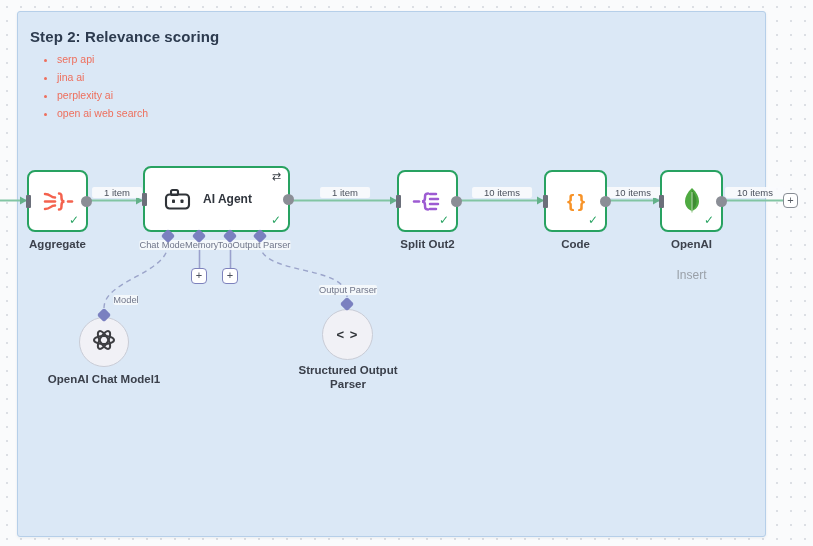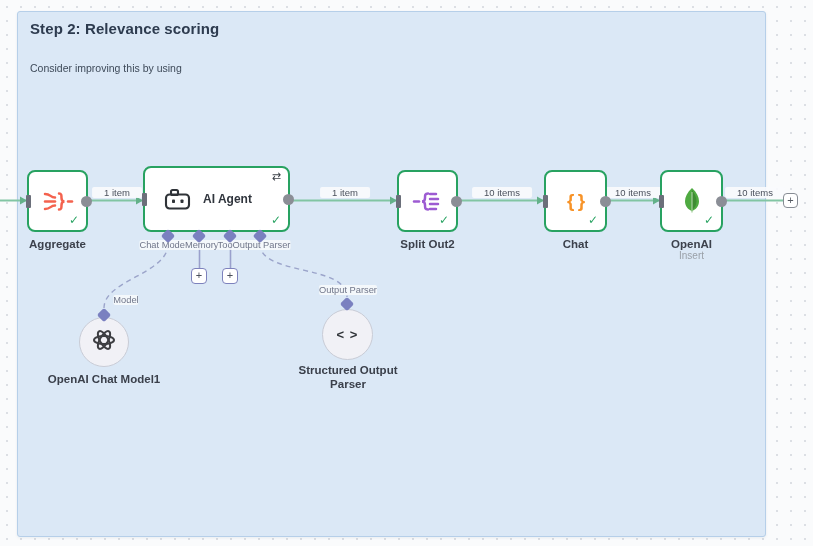--- a/index.html
+++ b/index.html
@@ -9,21 +9,21 @@
     background-color:#fafbfc;
     background-image:radial-gradient(#dcdfe4 1px, transparent 1.2px);
     background-size:14px 14px;
   }
   .canvas{position:absolute;inset:0;}
   
   .note{
     position:absolute;left:17px;top:11px;width:749px;height:526px;
     background:#dbe8f6;border:1px solid #b6cfe9;border-radius:3px;
     box-shadow:0 1px 3px rgba(30,60,100,.08);z-index:0;box-sizing:border-box;
-    padding:8px 12px;
+    padding:16px 12px;
   }
   .note h2{margin:0;font-size:15px;font-weight:bold;color:#2d3b4f;letter-spacing:.1px;}
   .note p{margin:25px 0 0 0;font-size:10.5px;color:#3e4a59;}
   .note ul{margin:8px 0 0 0;padding-left:27px;font-size:10.5px;color:#ee6f5d;}
   .note li{margin-bottom:6px;}
   
   svg.lines{position:absolute;left:0;top:0;z-index:1;}
   
   .node{position:absolute;z-index:2;}
   .node-box{
@@ -32,21 +32,21 @@
   }
   .node-icon{position:absolute;left:0;right:0;top:0;bottom:0;display:flex;align-items:center;justify-content:center;}
   .check{position:absolute;right:7px;bottom:3px;font-size:12px;font-weight:bold;color:#2aa463;z-index:3;}
   .sync{position:absolute;right:7px;top:2px;font-size:11px;color:#3a3f46;z-index:3;}
   .in-port{position:absolute;left:-3px;top:50%;margin-top:-6.5px;width:5px;height:13px;background:#6b6f7a;border-radius:1px;z-index:3;}
   .out-port{position:absolute;right:-6px;top:50%;margin-top:-5.5px;width:11px;height:11px;background:#8b8e96;border-radius:50%;z-index:3;}
   .node-label{
     position:absolute;left:50%;transform:translateX(-50%);white-space:nowrap;
     text-align:center;font-size:11.5px;font-weight:600;color:#3c414c;
   }
-  .node-sub{font-size:10px;font-weight:normal;color:#9aa0a8;margin-top:0;}
+  .node-sub{font-size:12px;font-weight:normal;color:#9aa0a8;margin-top:18px;}
   .code-glyph{font-size:19px;font-weight:bold;color:#f79328;letter-spacing:-1px;}
   .agent-title{font-size:12px;font-weight:600;color:#30353d;margin-left:10px;}
   
   .conn-label{
     position:absolute;transform:translateX(-50%);z-index:2;
     font-size:9.5px;color:#4a505c;background:rgba(249,251,253,.9);
     padding:0 12px;border-radius:2px;white-space:nowrap;
   }
   
   .diamond{
@@ -78,21 +78,26 @@
     font-size:11.5px;font-weight:600;color:#3b404b;line-height:1.25;
   }
 </style>
 </head>
 <body>
 
 <div class="canvas">
 
   <div class="note">
     <h2>Step 2: Relevance scoring</h2>
-    <p>Consider improving this by using</p>
+    <ul>
+      <li>serp api</li>
+      <li>jina ai</li>
+      <li>perplexity ai</li>
+      <li>open ai web search</li>
+    </ul>
   </div>
 
   <svg class="lines" width="813" height="546">
 
     <path d="M0 200.5 H783" stroke="#82c5a3" stroke-width="1.8" fill="none"></path>
 
     <path d="M20 196.5 L27 200.5 L20 204.5 Z" fill="#63b189"></path>
     <path d="M136 196.5 L143 200.5 L136 204.5 Z" fill="#63b189"></path>
     <path d="M390 196.5 L397 200.5 L390 204.5 Z" fill="#63b189"></path>
     <path d="M537 196.5 L544 200.5 L537 204.5 Z" fill="#63b189"></path>
@@ -178,21 +183,21 @@
 
   <div class="node" style="left:544px;top:170px;width:63px;height:62px;">
     <div class="node-box">
       <div class="node-icon">
         <span class="code-glyph">{ }</span>
       </div>
       <span class="check">✓</span>
       <span class="in-port"></span>
       <span class="out-port"></span>
     </div>
-    <div class="node-label" style="top:68px;">Chat</div>
+    <div class="node-label" style="top:68px;">Code</div>
   </div>
 
   <div class="node" style="left:660px;top:170px;width:63px;height:62px;">
     <div class="node-box">
       <div class="node-icon">
         <svg width="22" height="28" viewBox="0 0 22 28">
           <path d="M11 1 C15.8 5.5 18 10 18 14.3 C18 19.3 14.6 22.8 11.4 23.9 L11 26 L10.6 23.9 C7.4 22.8 4 19.3 4 14.3 C4 10 6.2 5.5 11 1 Z" fill="#4faa41"></path>
           <path d="M11 3 C14 7 15.5 10.5 15.5 14.3 C15.5 18.5 13.4 21.6 11 23 Z" fill="#3e8c33"></path>
           <path d="M11 5 V25.5" stroke="#b9d8b2" stroke-width="1"></path>
         </svg>

